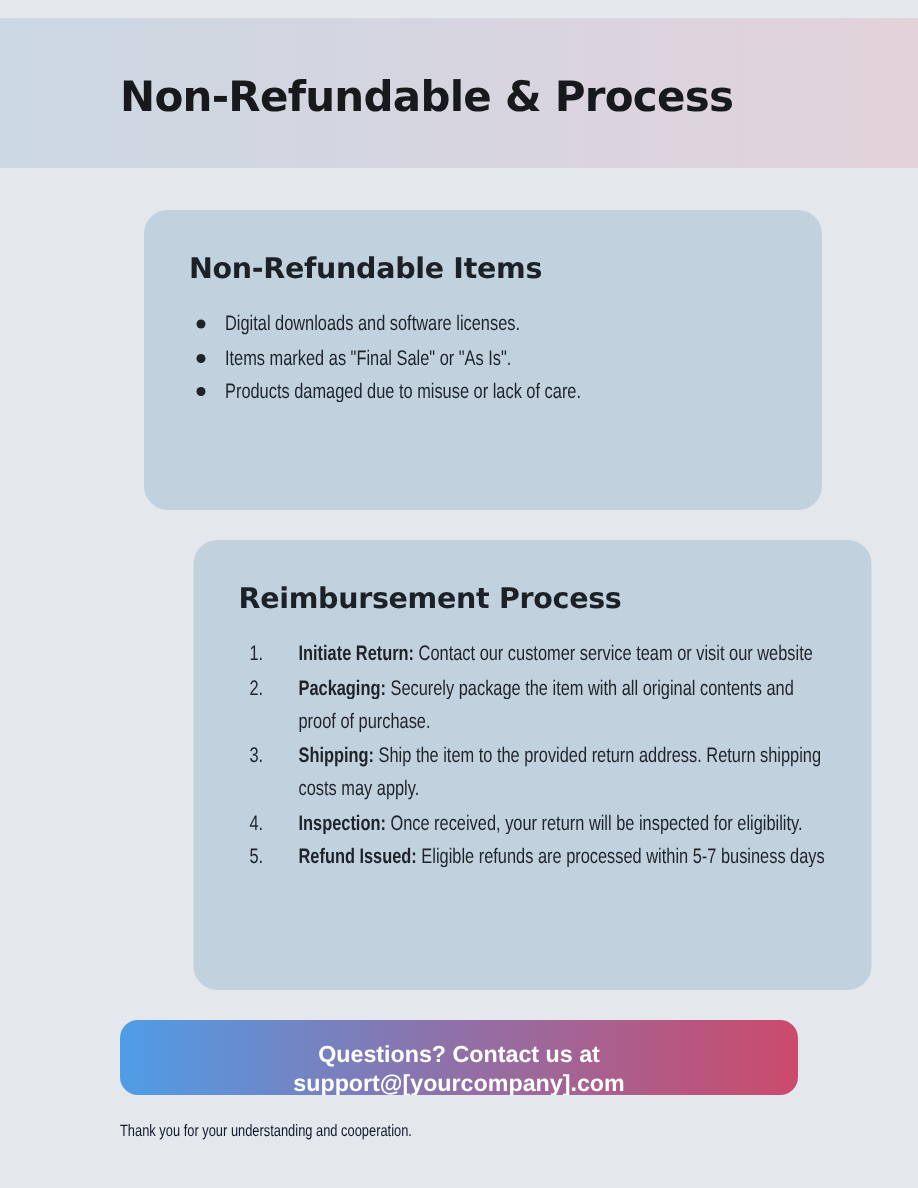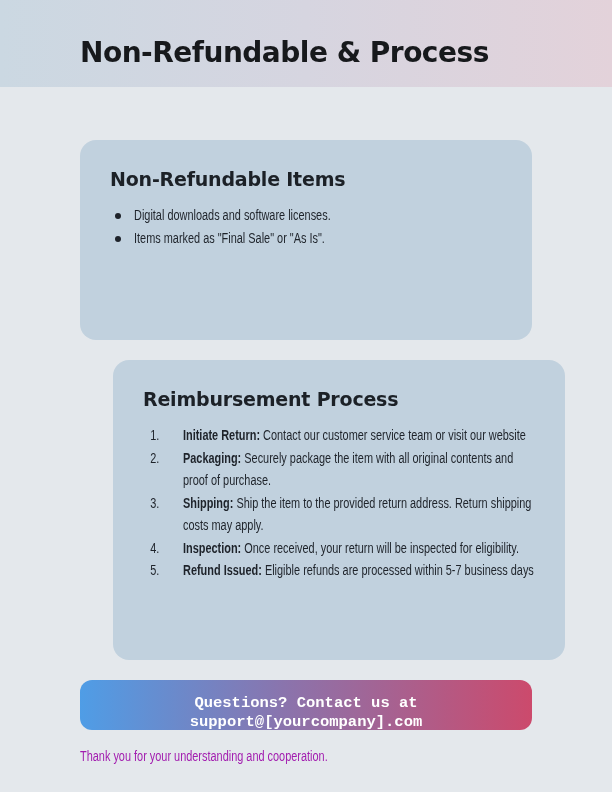--- a/index.html
+++ b/index.html
@@ -4,31 +4,31 @@
 <style>
   html, body { margin: 0; padding: 0; }
   body {
     width: 612px; height: 792px; overflow: hidden;
     background: #e4e8ec;
     font-family: "Liberation Sans", sans-serif;
     color: #1b1f24;
     position: relative;
   }
   .header {
-    position: absolute; left: 0; top: 0; width: 612px; height: 87px;
+    position: absolute; left: 0; top: 12px; width: 612px; height: 100px;
     background: linear-gradient(90deg, #cbd8e2 0%, #d6d5e0 50%, #e3d2da 100%);
   }
   .page-title {
     position: absolute; left: 80px; top: 36px;
     font-family: "DejaVu Sans", sans-serif;
     font-weight: bold; font-size: 28px; letter-spacing: -0.5px;
     color: #17191c; margin: 0; white-space: nowrap;
   }
   .card {
-    position: absolute; left: 80px; width: 452px;
+    position: absolute; left: 96px; width: 452px;
     background: #c1d1de; border-radius: 16px; box-sizing: border-box;
     padding: 28px 30px 0 30px;
   }
   .card-1 { top: 140px; height: 200px; }
   .card-2 { top: 360px; height: 300px; margin-left: 33px; }
   .card h2 {
     margin: 0; font-family: "DejaVu Sans", sans-serif; font-weight: bold;
     font-size: 19px; letter-spacing: -0.2px; color: #1c2127; white-space: nowrap;
   }
   .narrow {
@@ -53,39 +53,40 @@
     position: absolute; left: 0; top: 0; width: 24px; text-align: right; padding-right: 3px;
     box-sizing: border-box;
   }
   ol.steps li .line { display: block; height: 22.5px; padding-left: 16px; }
   ol.steps li b { font-weight: bold; }
   .cta {
     position: absolute; left: 80px; top: 680px; width: 452px; height: 50px;
     border-radius: 12px;
     background: linear-gradient(90deg, #4f9de6 0%, #8a74ad 45%, #cc4a6c 100%);
     color: #ffffff; text-align: center; box-sizing: border-box; padding-top: 14px;
-    font-family: Liberation Mono, monospace; font-weight: bold; font-size: 15.5px; line-height: 19px;
+    font-family: Liberation Sans, sans-serif; font-weight: bold; font-size: 15.5px; line-height: 19px;
     overflow: hidden;
   }
   .footer-note {
-    position: absolute; left: 80px; top: 748px; font-size: 14px; color: #a21caf;
+    position: absolute; left: 80px; top: 748px; font-size: 11px; color: #0f172a;
   }
 </style>
 </head>
 <body>
 
 <div class="header">
   <h1 class="page-title">Non-Refundable &amp; Process</h1>
 </div>
 
 <section class="card card-1">
   <h2>Non-Refundable Items</h2>
   <ul class="items">
     <li><span class="bullet"></span><span class="narrow">Digital downloads and software licenses.</span></li>
     <li><span class="bullet"></span><span class="narrow">Items marked as "Final Sale" or "As Is".</span></li>
+    <li><span class="bullet"></span><span class="narrow">Products damaged due to misuse or lack of care.</span></li>
   </ul>
 </section>
 
 <section class="card card-2">
   <h2>Reimbursement Process</h2>
   <ol class="steps">
     <li>
       <span class="num narrow">1.</span>
       <span class="line"><span class="narrow"><b>Initiate Return:</b><span> Contact our customer service team or visit our website</span></span></span>
     </li>

